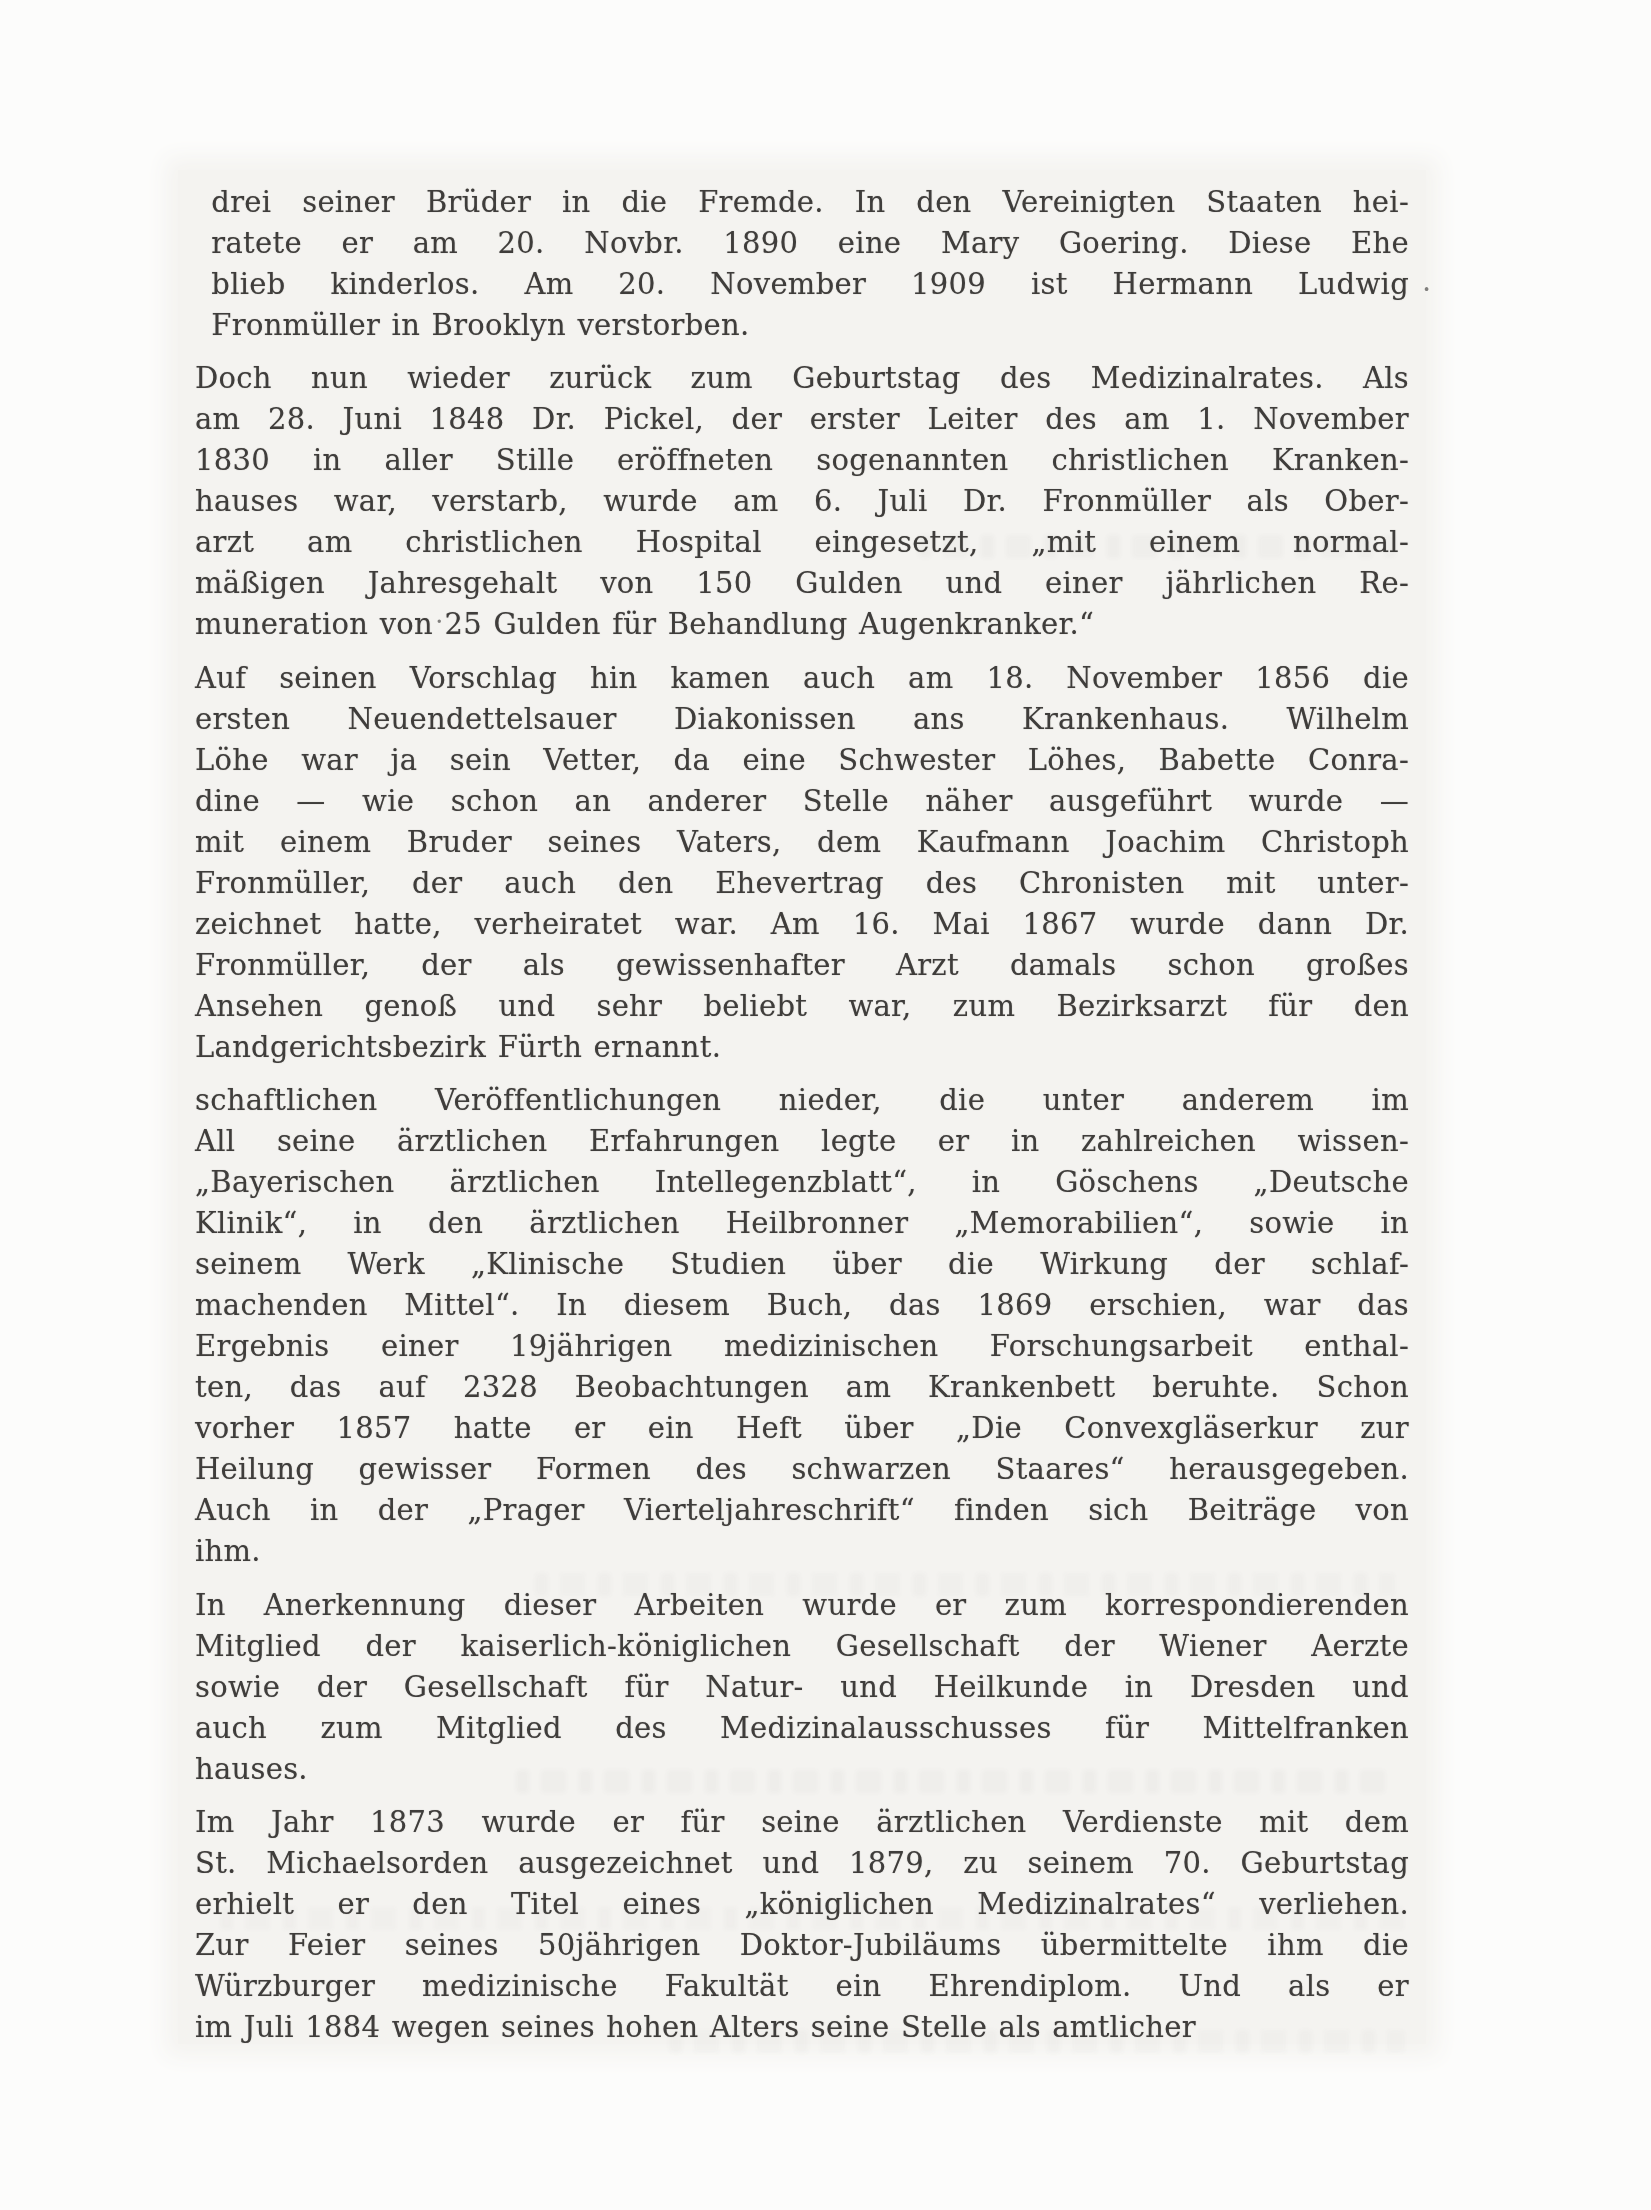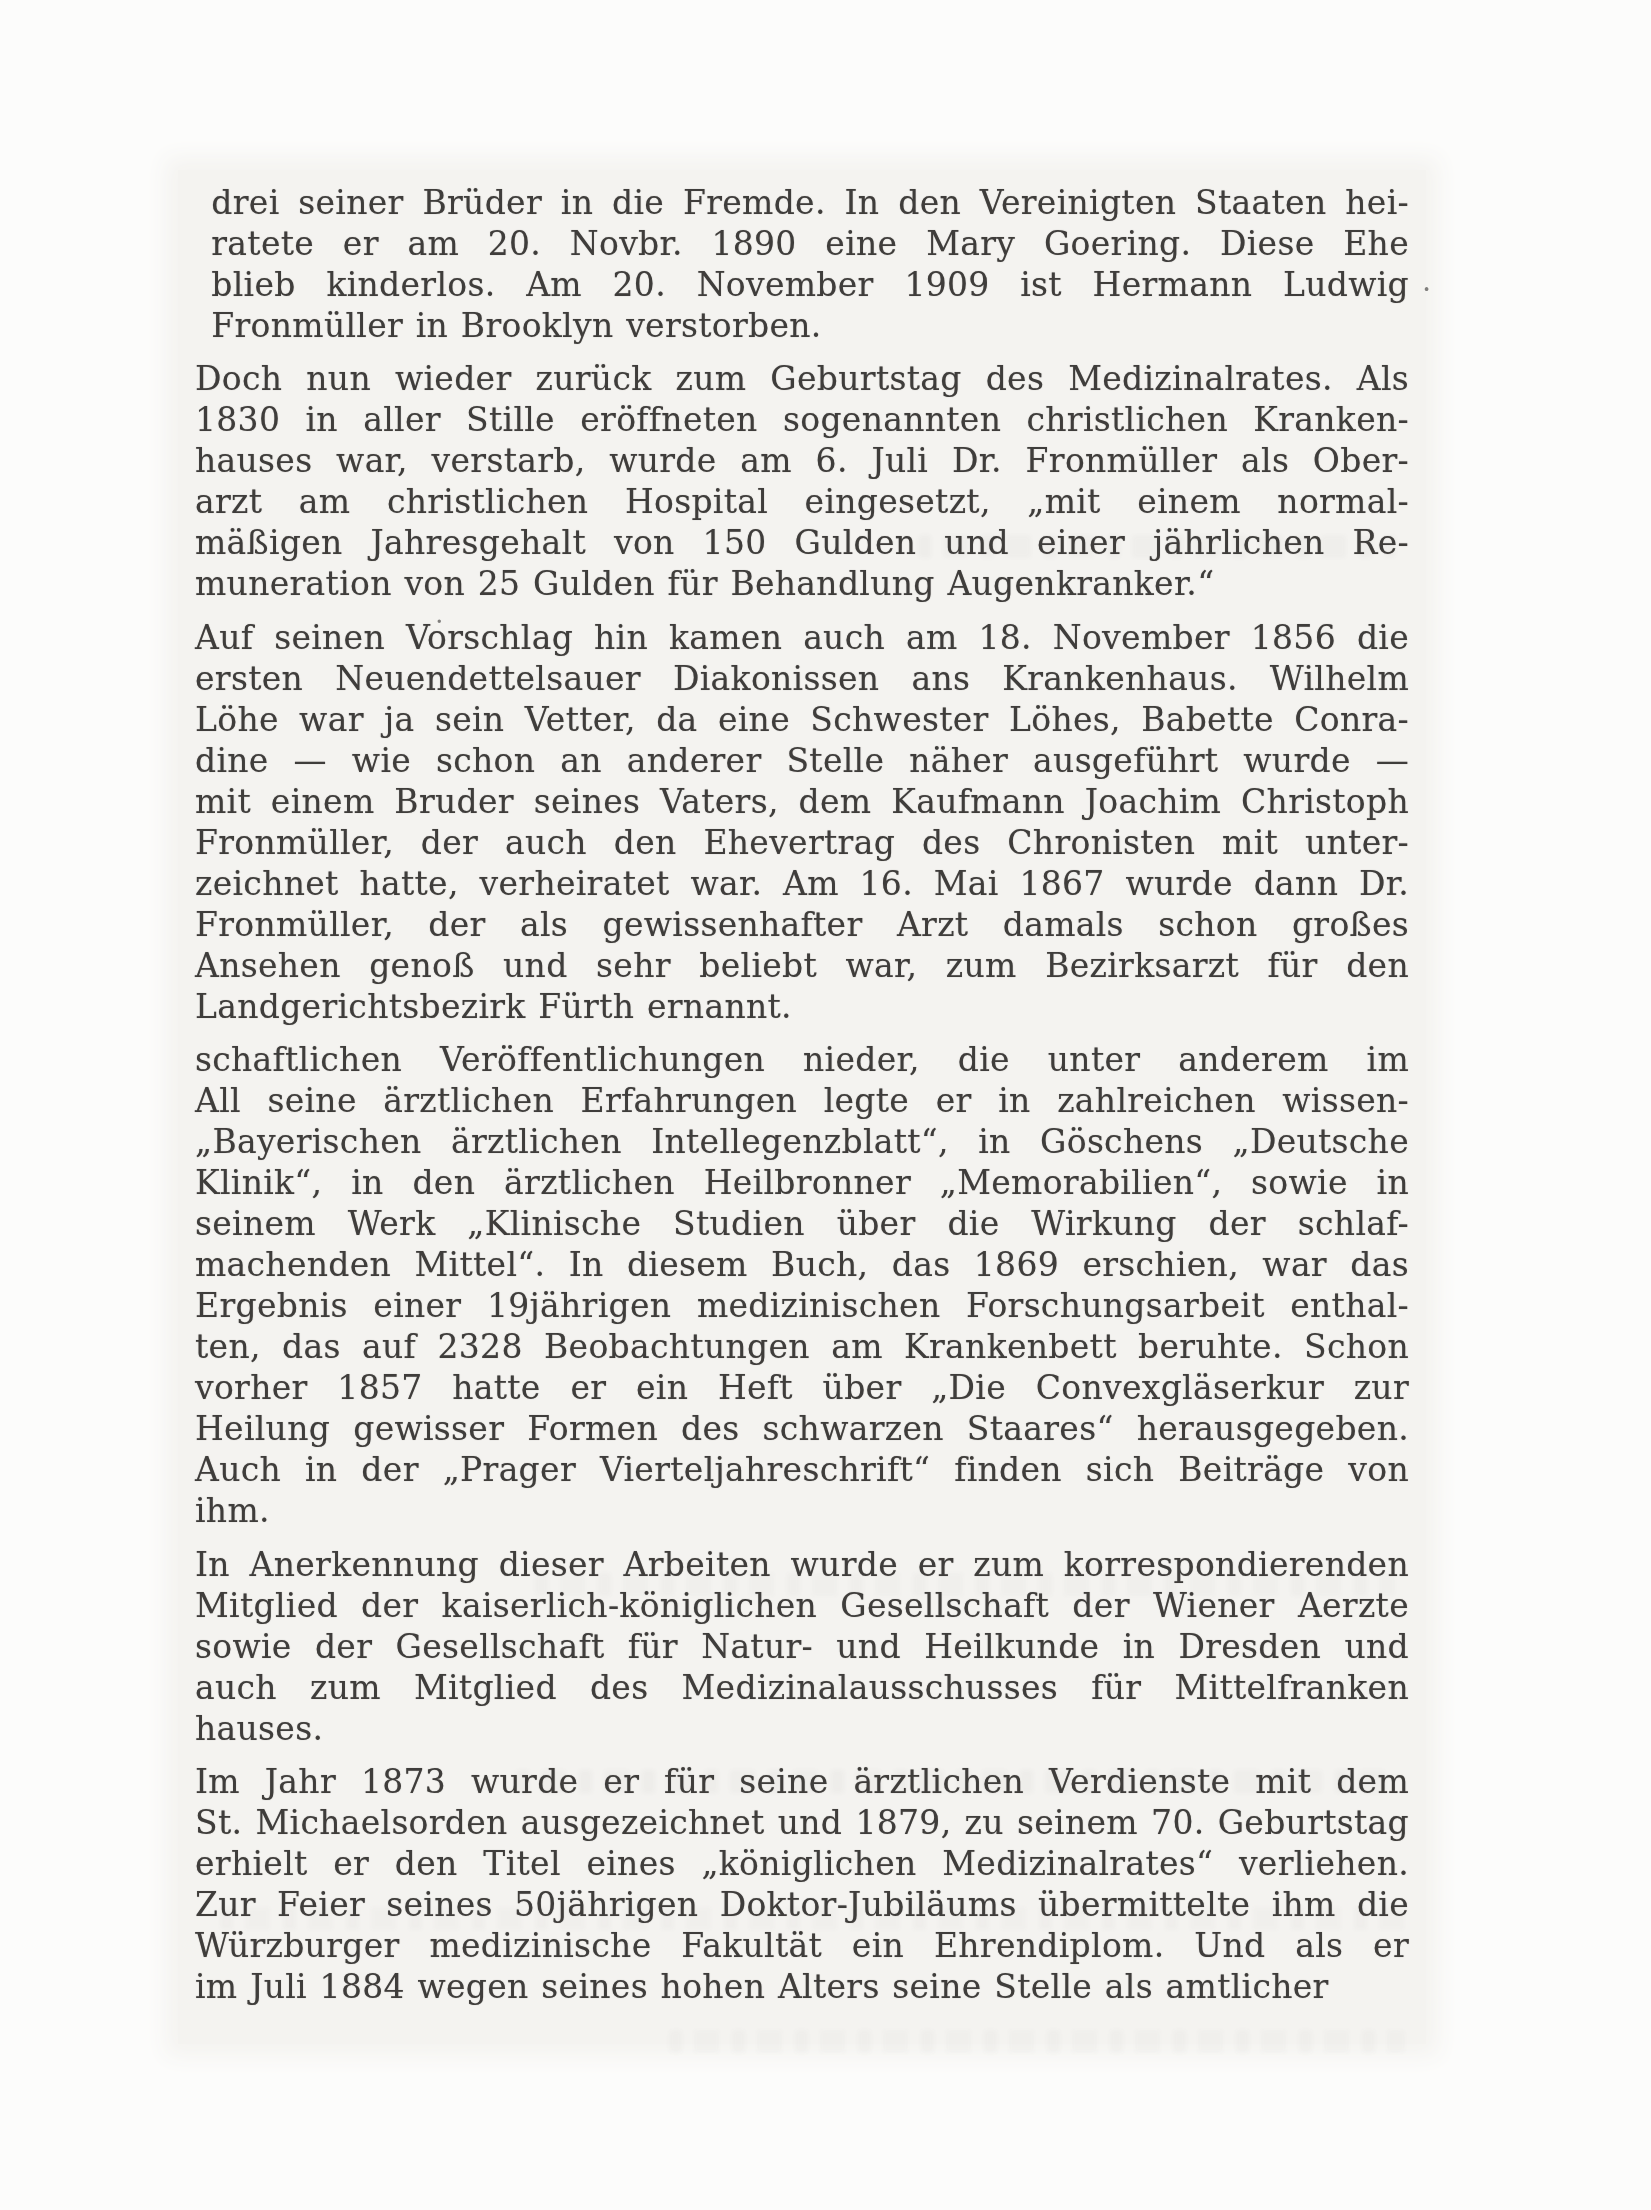--- a/index.html
+++ b/index.html
@@ -10,21 +10,21 @@
     font-family:"DejaVu Serif","Liberation Serif",serif;
     overflow:hidden;
   }
   .sheet-tint{
     position:absolute;left:178px;top:170px;width:1248px;height:1874px;
     background:#f4f3f0;
     box-shadow:0 0 21px 13.4px #f4f3f0;
   }
   .page-text{
     position:absolute;left:195px;top:182px;width:1214px;
-    font-size:33px;line-height:41px;
+    font-size:29px;line-height:41px;
     color:#3f3d3b;
     letter-spacing:0.3px;word-spacing:1.9px;
     text-shadow:0 0 1px rgba(70,68,66,.45);
   }
   .para{margin:0 0 12.4px 0;}
   .para.cont{padding-left:16.3px;}
   .line{text-align:justify;text-align-last:justify;white-space:normal;}
   .line.last{text-align-last:left;}
   
   .bleed{
@@ -57,20 +57,21 @@
 
   <div class="para cont">
     <div class="line">drei seiner Brüder in die Fremde. In den Vereinigten Staaten hei-</div>
     <div class="line">ratete er am 20. Novbr. 1890 eine Mary Goering. Diese Ehe</div>
     <div class="line">blieb kinderlos. Am 20. November 1909 ist Hermann Ludwig</div>
     <div class="line last">Fronmüller in Brooklyn verstorben.</div>
   </div>
 
   <div class="para">
     <div class="line">Doch nun wieder zurück zum Geburtstag des Medizinalrates. Als</div>
+    <div class="line">am 28. Juni 1848 Dr. Pickel, der erster Leiter des am 1. November</div>
     <div class="line">1830 in aller Stille eröffneten sogenannten christlichen Kranken-</div>
     <div class="line">hauses war, verstarb, wurde am 6. Juli Dr. Fronmüller als Ober-</div>
     <div class="line">arzt am christlichen Hospital eingesetzt, „mit einem normal-</div>
     <div class="line">mäßigen Jahresgehalt von 150 Gulden und einer jährlichen Re-</div>
     <div class="line last">muneration von 25 Gulden für Behandlung Augenkranker.“</div>
   </div>
 
   <div class="para">
     <div class="line">Auf seinen Vorschlag hin kamen auch am 18. November 1856 die</div>
     <div class="line">ersten Neuendettelsauer Diakonissen ans Krankenhaus. Wilhelm</div>

